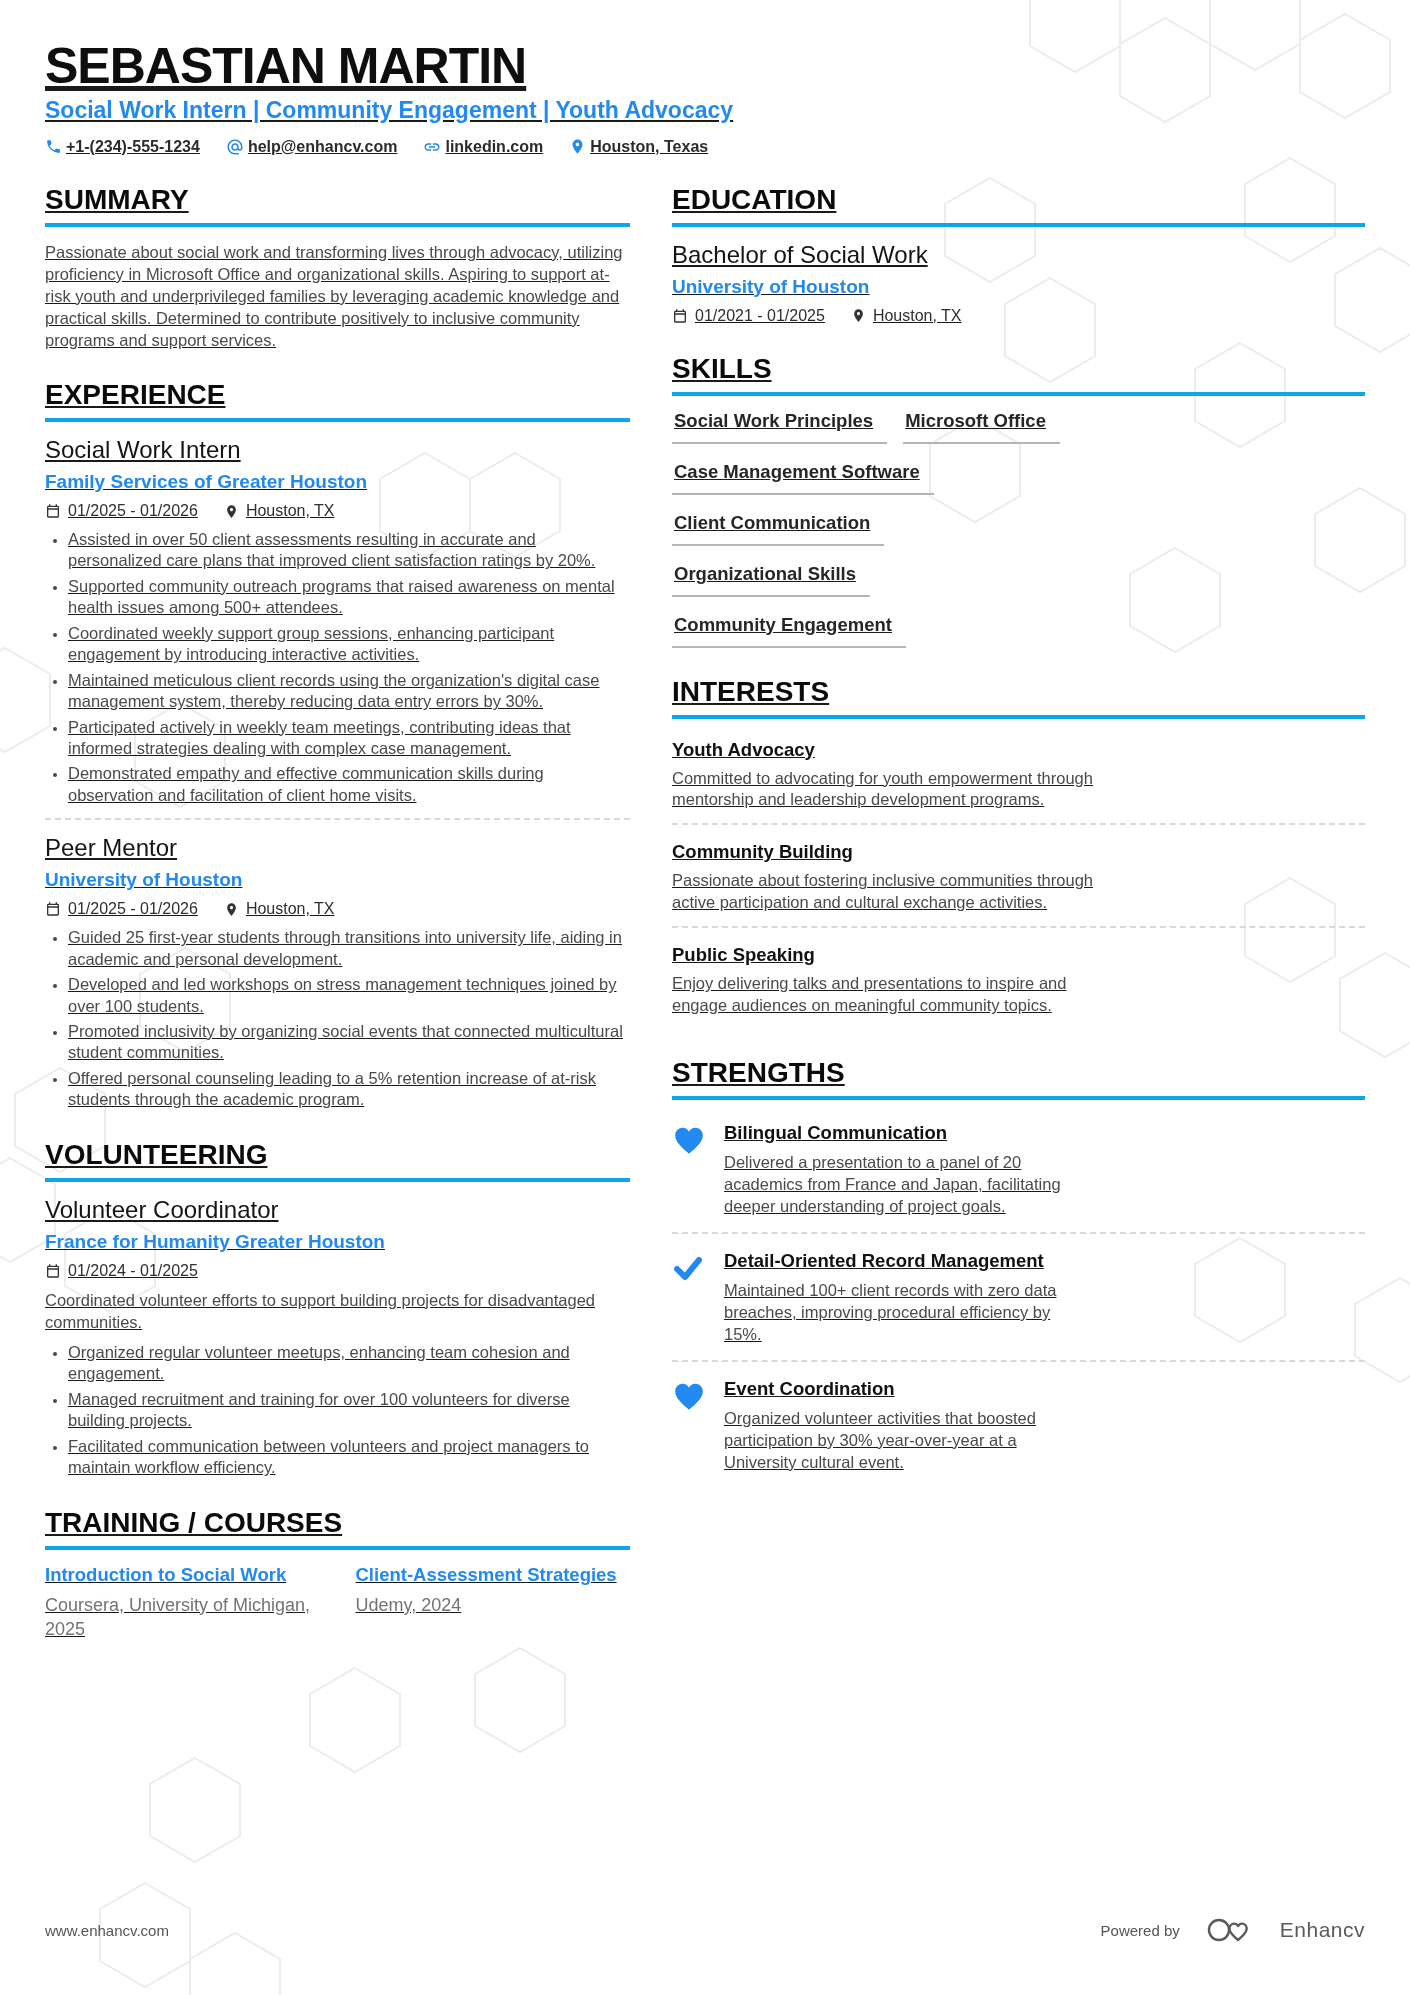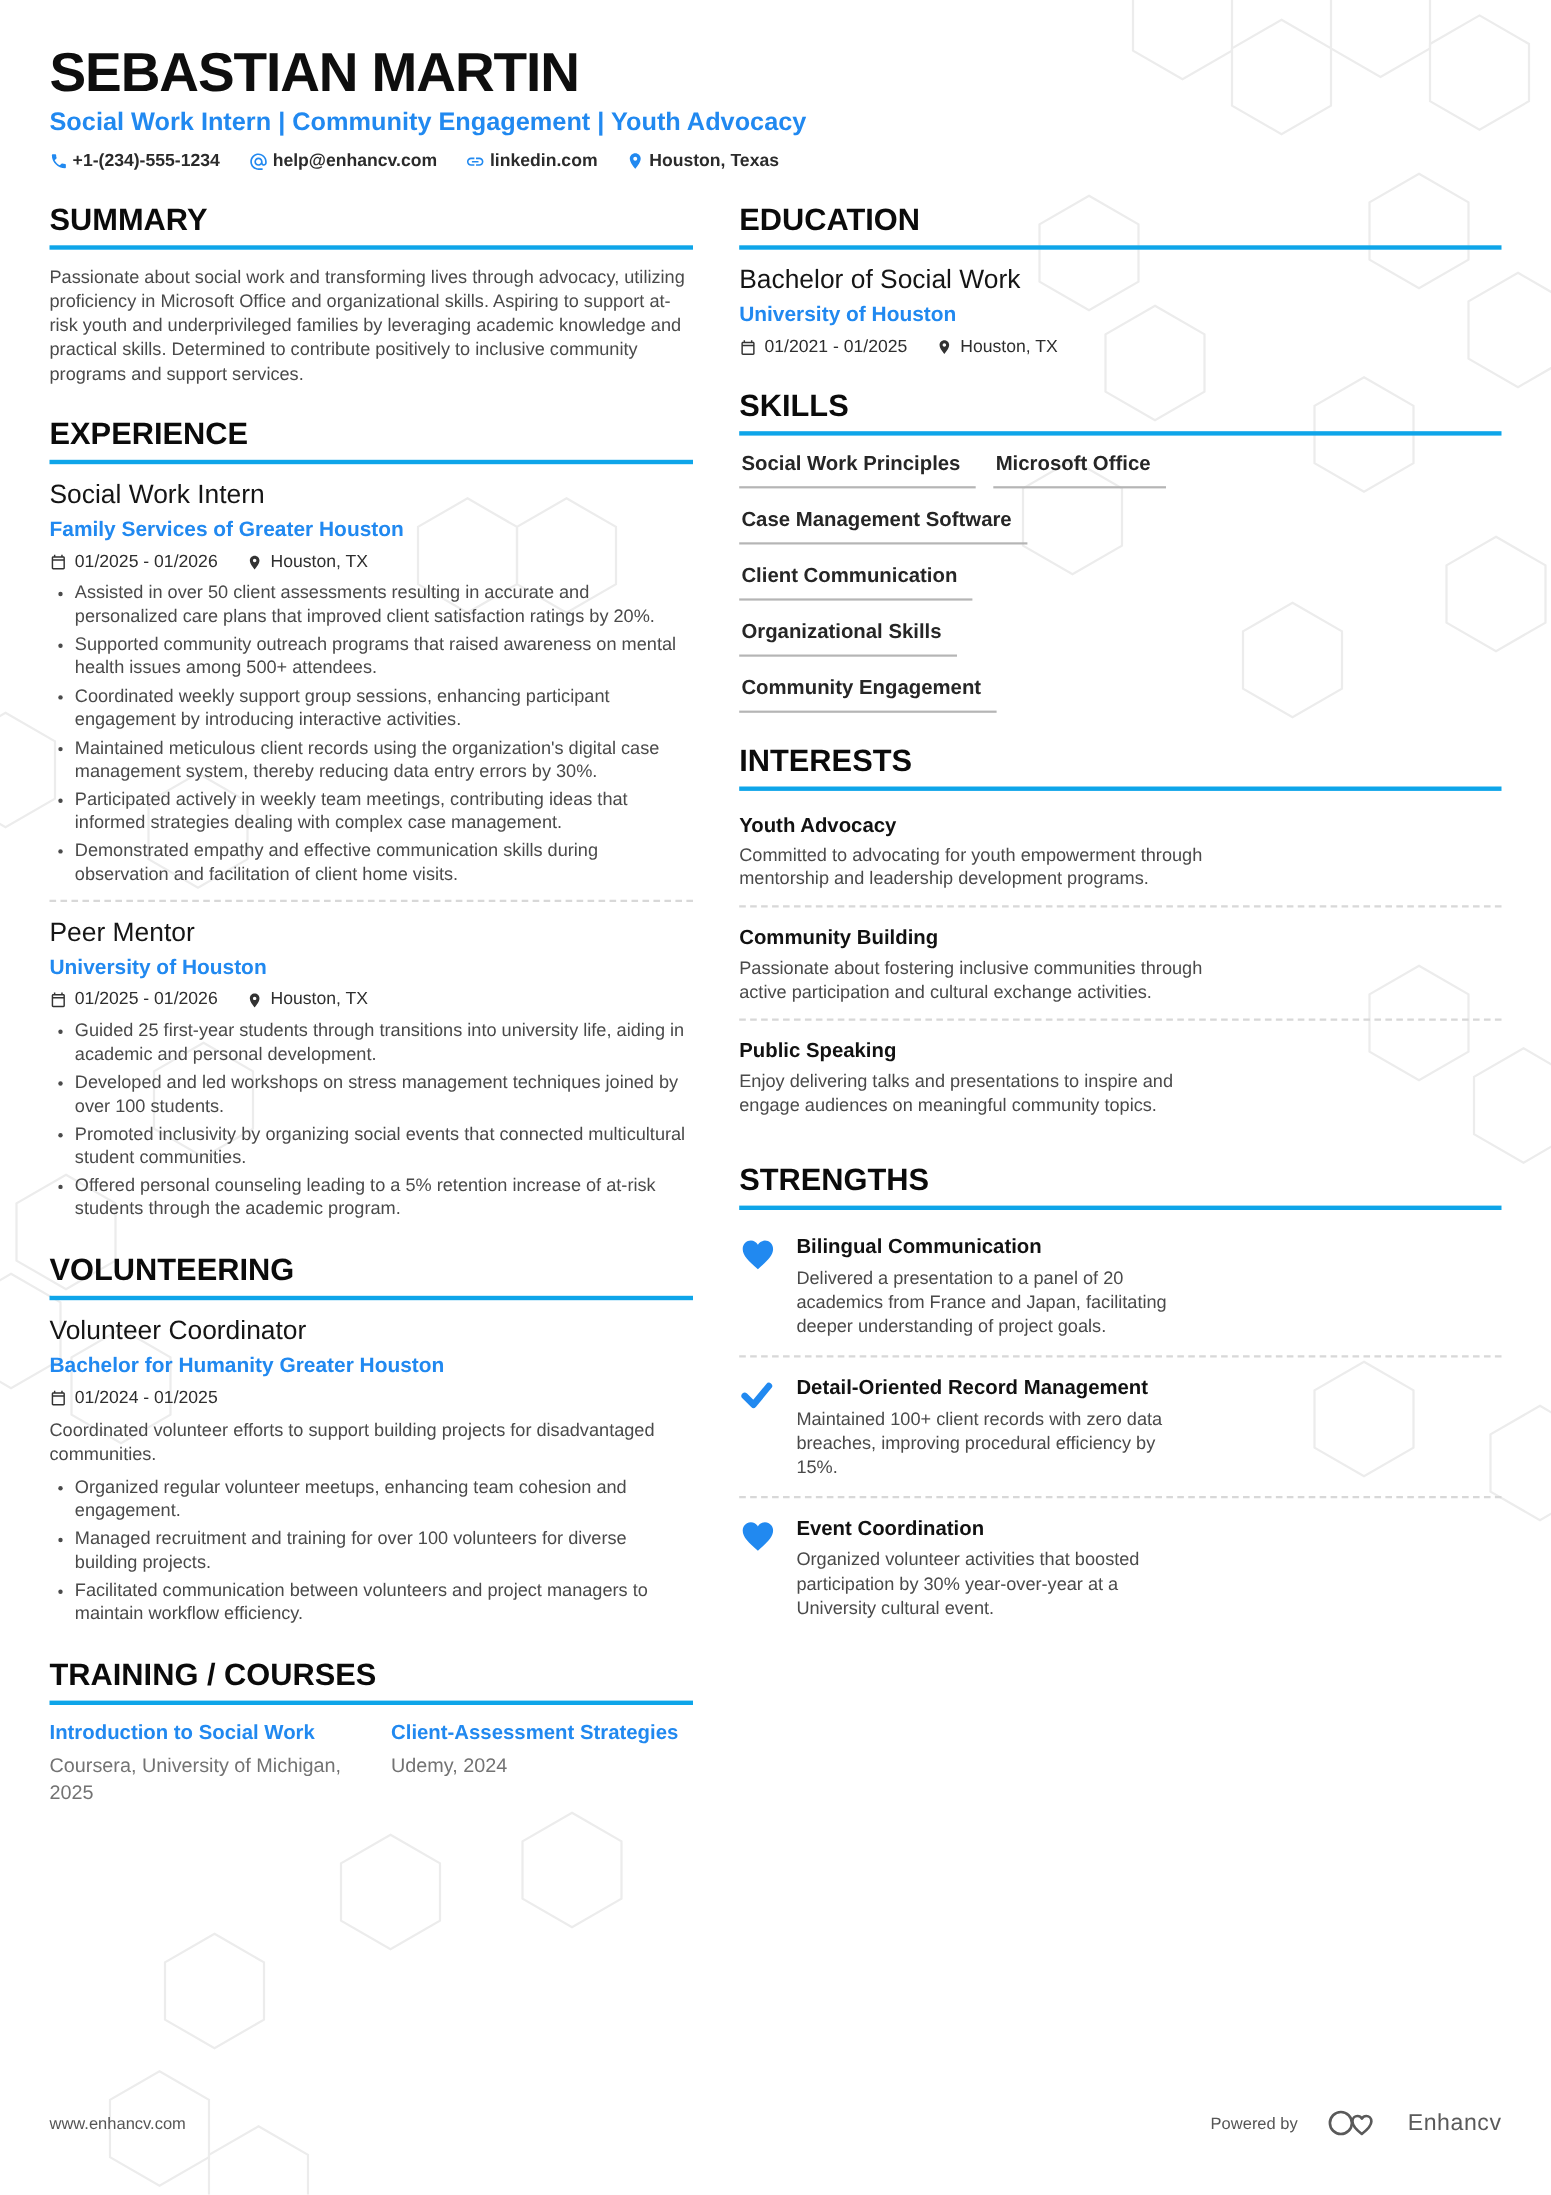--- a/index.html
+++ b/index.html
@@ -2,21 +2,21 @@
 <html><head>
 <meta charset="utf-8">
 <style>
   * { margin:0; padding:0; box-sizing:border-box; }
   html,body { width:1410px; height:1995px; }
   body {
     font-family:"Liberation Sans","DejaVu Sans",sans-serif;
     background:#ffffff; color:#1a1a1a; position:relative; overflow:hidden;
   }
   .bg-hex { position:absolute; inset:0; z-index:0; pointer-events:none; }
-  .page { position:relative; z-index:1; padding:40px 45px 0 45px; width:1410px; }
+  .page { position:relative; z-index:1; padding:40px 45px 0 45px; width:1410px;text-decoration:underline; }
 
   
   .name { font-size:50px; font-weight:bold; letter-spacing:-1px; color:#0e0e0e; line-height:1.05; }
   .headline { font-size:23px; font-weight:bold; color:#2189f0; margin-top:4px; }
   .contact-row { display:flex; align-items:center; gap:26px; margin-top:14px; font-size:16px; font-weight:bold; color:#2b2b2b; }
   .contact-item { display:flex; align-items:flex-start; gap:4px; }
   .contact-item svg { flex:0 0 auto; }
 
   
   .columns { display:flex; gap:42px; margin-top:6px; }
@@ -203,21 +203,21 @@
           <li>Developed and led workshops on stress management techniques joined by over 100 students.</li>
           <li>Promoted inclusivity by organizing social events that connected multicultural student communities.</li>
           <li>Offered personal counseling leading to a 5% retention increase of at-risk students through the academic program.</li>
         </ul>
       </div>
 
       <h2 class="section">VOLUNTEERING</h2>
 
       <div>
         <div class="entry-title">Volunteer Coordinator</div>
-        <div class="entry-company">Bachelor for Humanity Greater Houston</div>
+        <div class="entry-company">France for Humanity Greater Houston</div>
         <div class="entry-meta">
           <div class="meta-item">
             <svg width="16" height="16" viewBox="0 0 24 24">
                 <path fill="#333" d="M19 4h-1V2h-2v2H8V2H6v2H5c-1.1 0-2 .9-2 2v14c0 1.1.9 2 2 2h14c1.1 0 2-.9 2-2V6c0-1.1-.9-2-2-2zm0 16H5V10h14v10zM5 8V6h14v2H5z"></path>
               </svg>
             <span>01/2024 - 01/2025</span>
           </div>
         </div>
         <p class="body-text" style="margin-top:9px;">Coordinated volunteer efforts to support building projects for disadvantaged communities.</p>
         <ul class="bullets">

